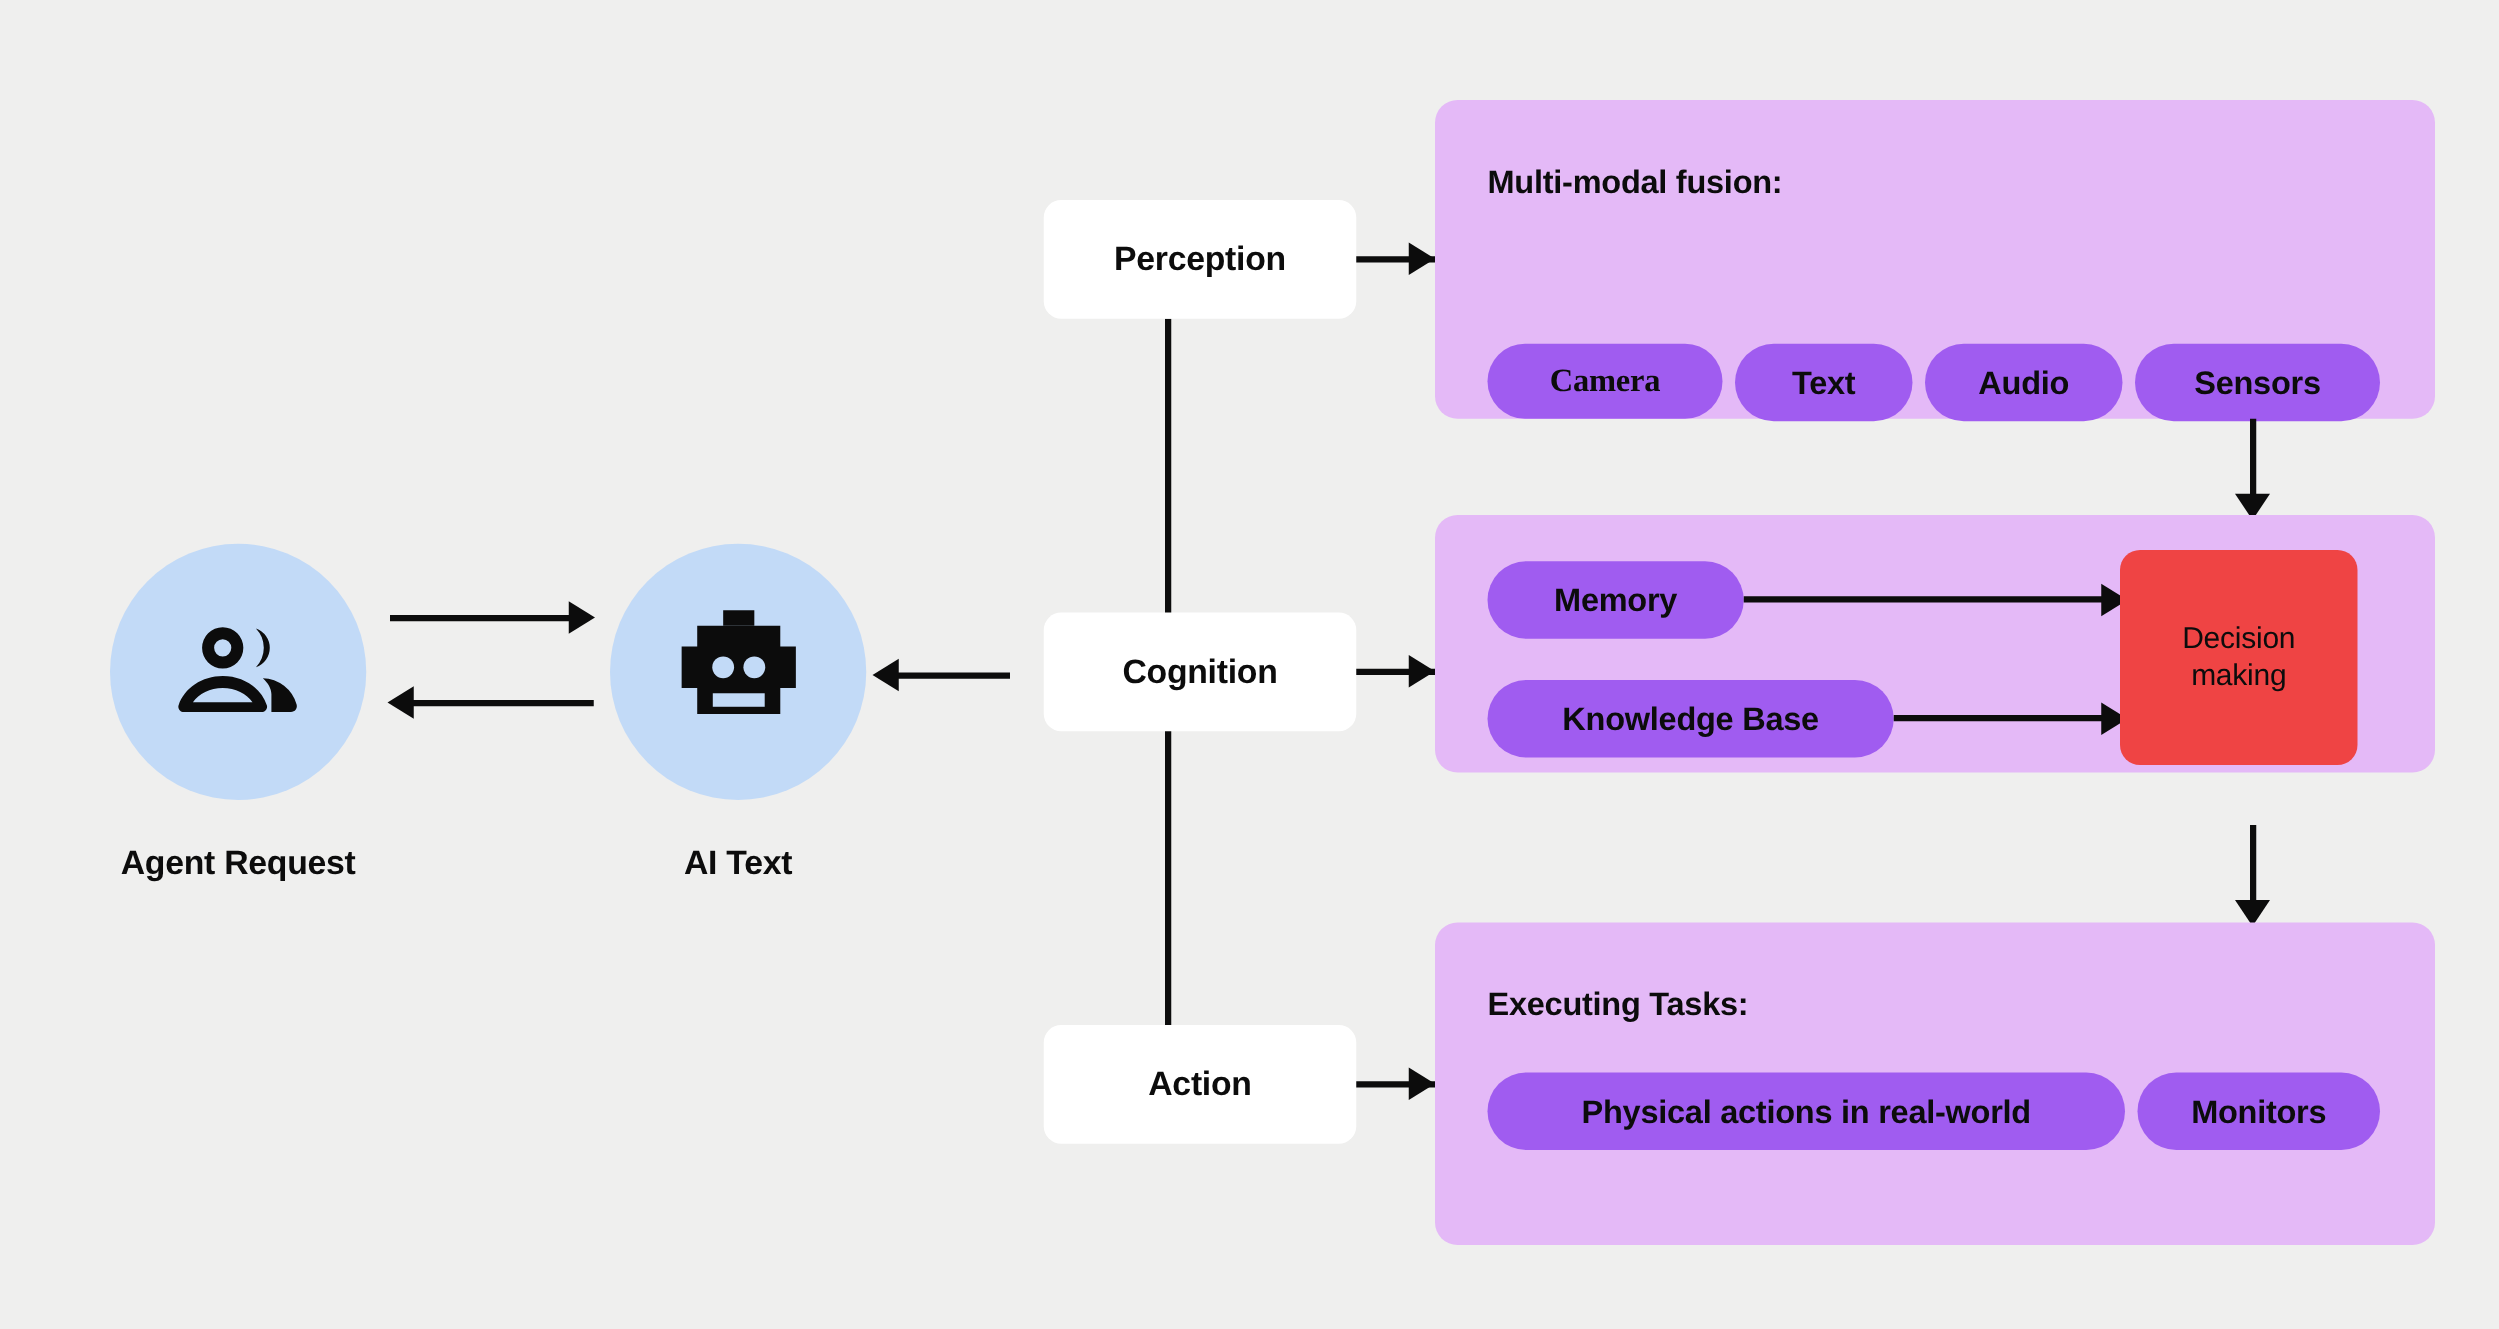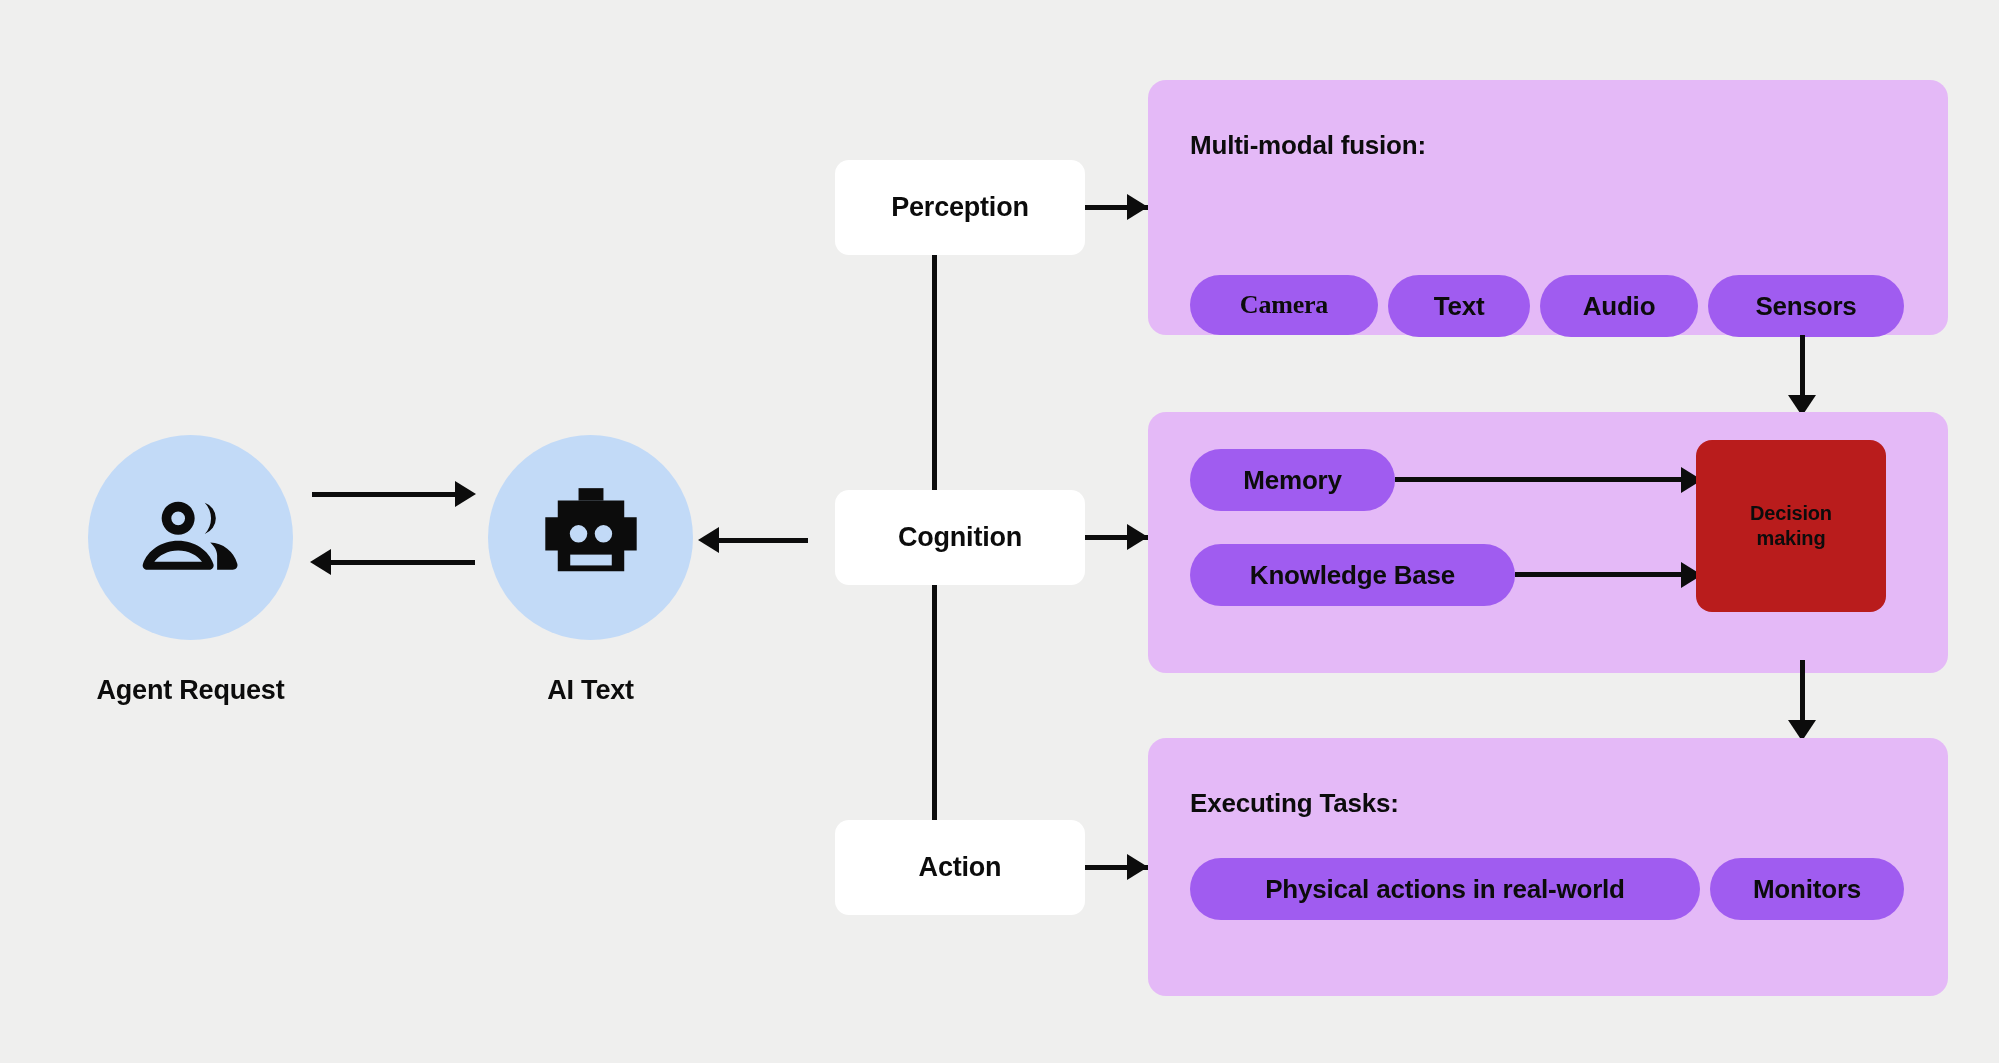--- a/index.html
+++ b/index.html
@@ -68,26 +68,26 @@
     border-radius:40px;
     display:flex; align-items:center; justify-content:center;
     font-size:26px;
     font-weight:700;
     color:#0C0C0C;
     letter-spacing:-0.2px;
     white-space:nowrap;
   }
   .block {
     position:absolute;
-    background:#b91c1c;
+    background:#ef4444;
     border-radius:16px;
     display:flex; align-items:center; justify-content:center;
     text-align:center;
-    font-size:20px;
-    font-weight:700;
+    font-size:24px;
+    font-weight:400;
     line-height:1.25;
     color:#0C0C0C;
     letter-spacing:-0.2px;
   }
 
   
   .line-h { position:absolute; height:5px; background:#0C0C0C; }
   .line-v { position:absolute; width:5px; background:#0C0C0C; }
   .arrow-r, .arrow-l, .arrow-d {
     position:absolute; width:0; height:0;
@@ -178,21 +178,21 @@
       <span>Text</span>
     </div>
     <div class="pill" style="left:560px; top:195px; width:196px; height:62px;">
       <span>Sensors</span>
     </div>
   </div>
 
   <div class="line-v" style="left:1800px; top:335px; width:5px; height:63px;"></div>
   <div class="arrow-d" style="left:1788px; top:395px;"></div>
 
-  <div class="panel" style="left:1148px; top:412px; width:800px; height:261px;">
+  <div class="panel" style="left:1148px; top:412px; width:800px; height:206px;">
 
     <div class="pill" style="left:42px; top:37px; width:205px; height:62px;">
       <span>Memory</span>
     </div>
 
     <div class="pill" style="left:42px; top:132px; width:325px; height:62px;">
       <span>Knowledge Base</span>
     </div>
 
     <div class="line-h" style="left:247px; top:65px; width:296px; background:#0C0C0C;"></div>

